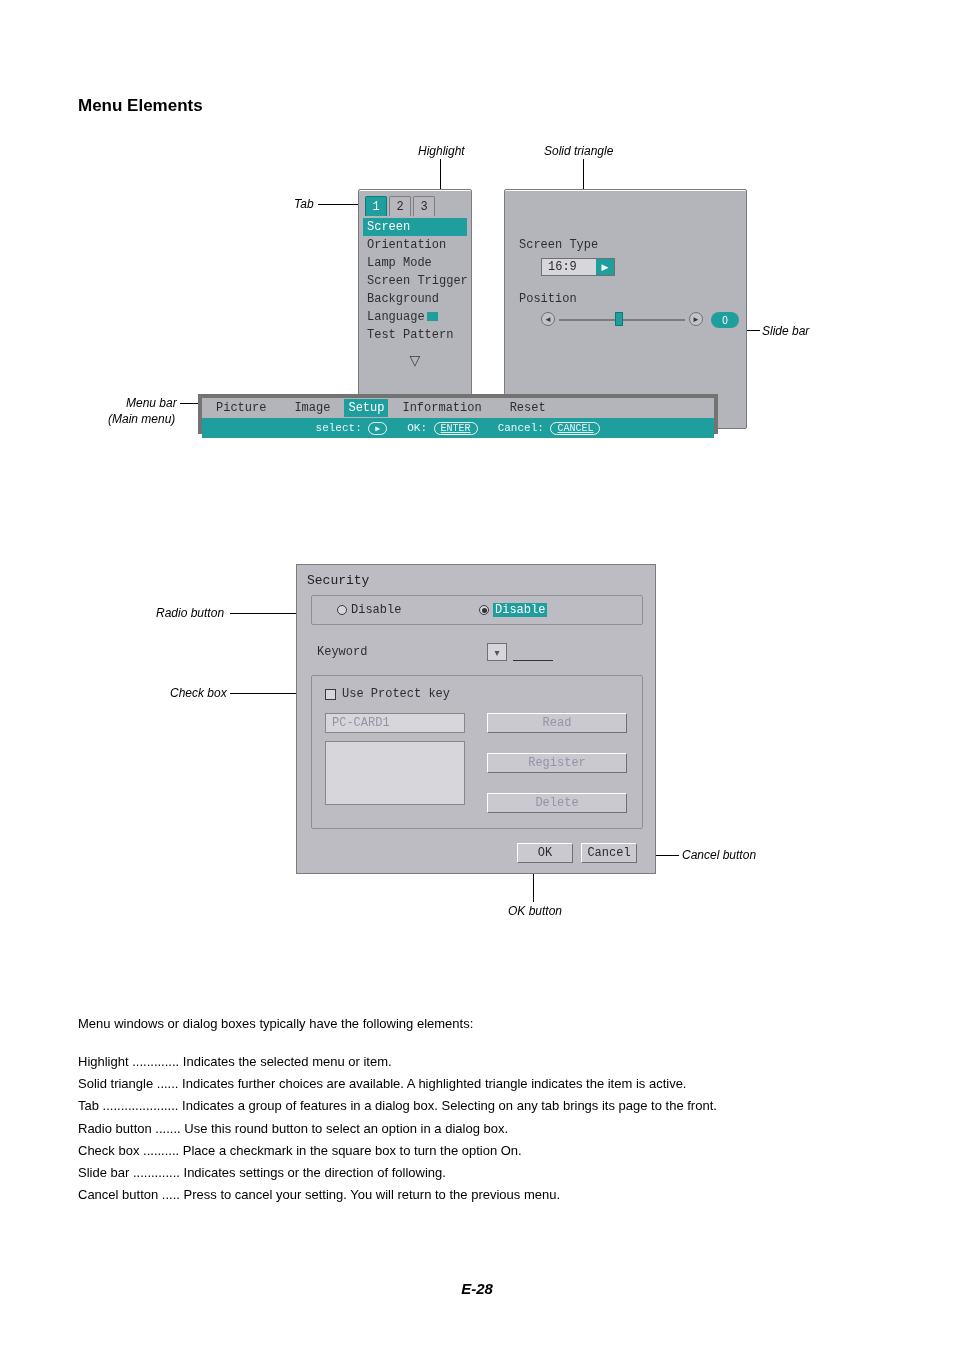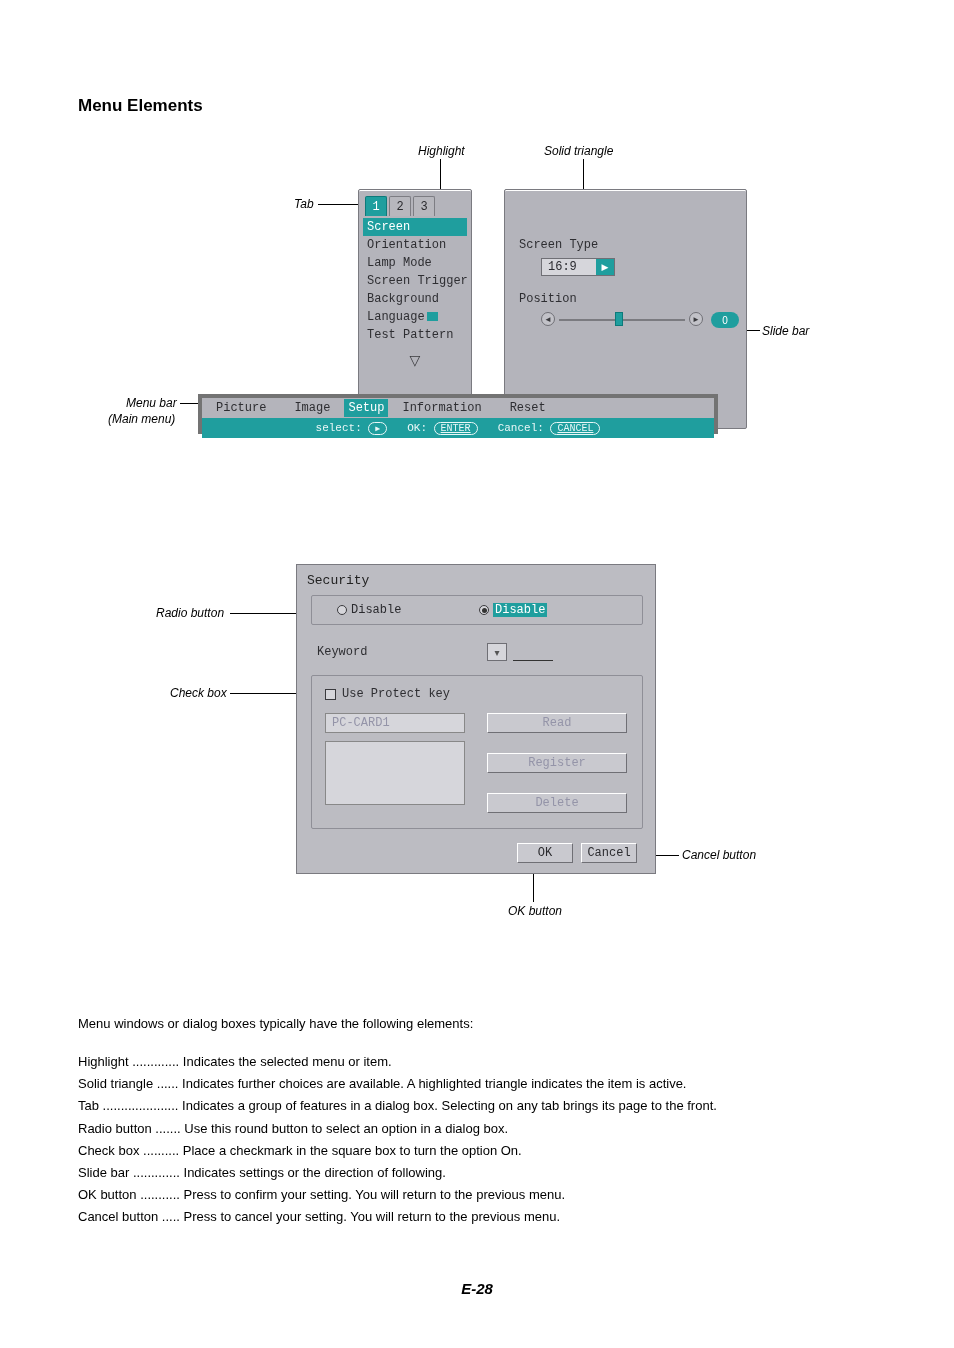--- a/index.html
+++ b/index.html
@@ -294,18 +294,17 @@
   </div>
 
   <div class="defs">
     <p class="intro">Menu windows or dialog boxes typically have the following elements:</p>
     <p><span>Highlight</span> <span>.............</span> <span>Indicates the selected menu or item.</span></p>
     <p><span>Solid triangle</span> <span>......</span> <span>Indicates further choices are available. A highlighted triangle indicates the item is active.</span></p>
     <p><span>Tab</span> <span>.....................</span> <span>Indicates a group of features in a dialog box. Selecting on any tab brings its page to the front.</span></p>
     <p><span>Radio button</span> <span>.......</span> <span>Use this round button to select an option in a dialog box.</span></p>
     <p><span>Check box</span> <span>..........</span> <span>Place a checkmark in the square box to turn the option On.</span></p>
     <p><span>Slide bar</span> <span>.............</span> <span>Indicates settings or the direction of following.</span></p>
-    <p><span>OK button</span> <span>...........</span> <span>Press to confirm your setting. You will return to the previous menu.</span></p>
     <p><span>Cancel button</span> <span>.....</span> <span>Press to cancel your setting. You will return to the previous menu.</span></p>
   </div>
 </div>
 
 <div class="pagenum">E-28</div>
 
 </body></html>

